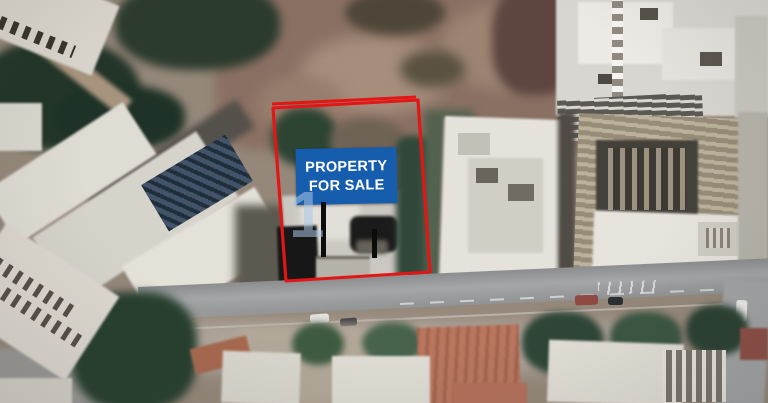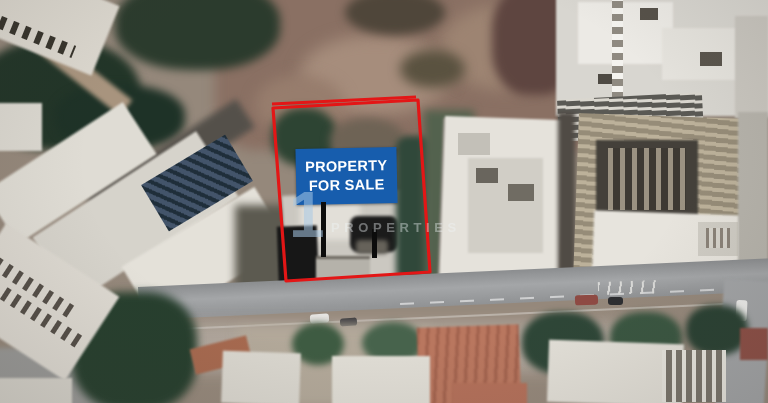--- a/index.html
+++ b/index.html
@@ -137,16 +137,15 @@
 
   <div class="sign" style="background-color: rgb(23, 93, 173);">
     <span style="color: rgb(255, 255, 255);">PROPERTY</span>
     <span style="color: rgb(255, 255, 255);">FOR SALE</span>
   </div>
   <div class="post post1"></div>
   <div class="post post2"></div>
 
   <div class="wm">
     <span class="wm-numeral" style="color: rgba(168, 200, 230, 0.55);">1</span>
-    <span class="wm-tagline" style="color: rgba(240, 244, 248, 0.4);">PROPERTIES</span>
   </div>
 
 </div>
 
 </body></html>

